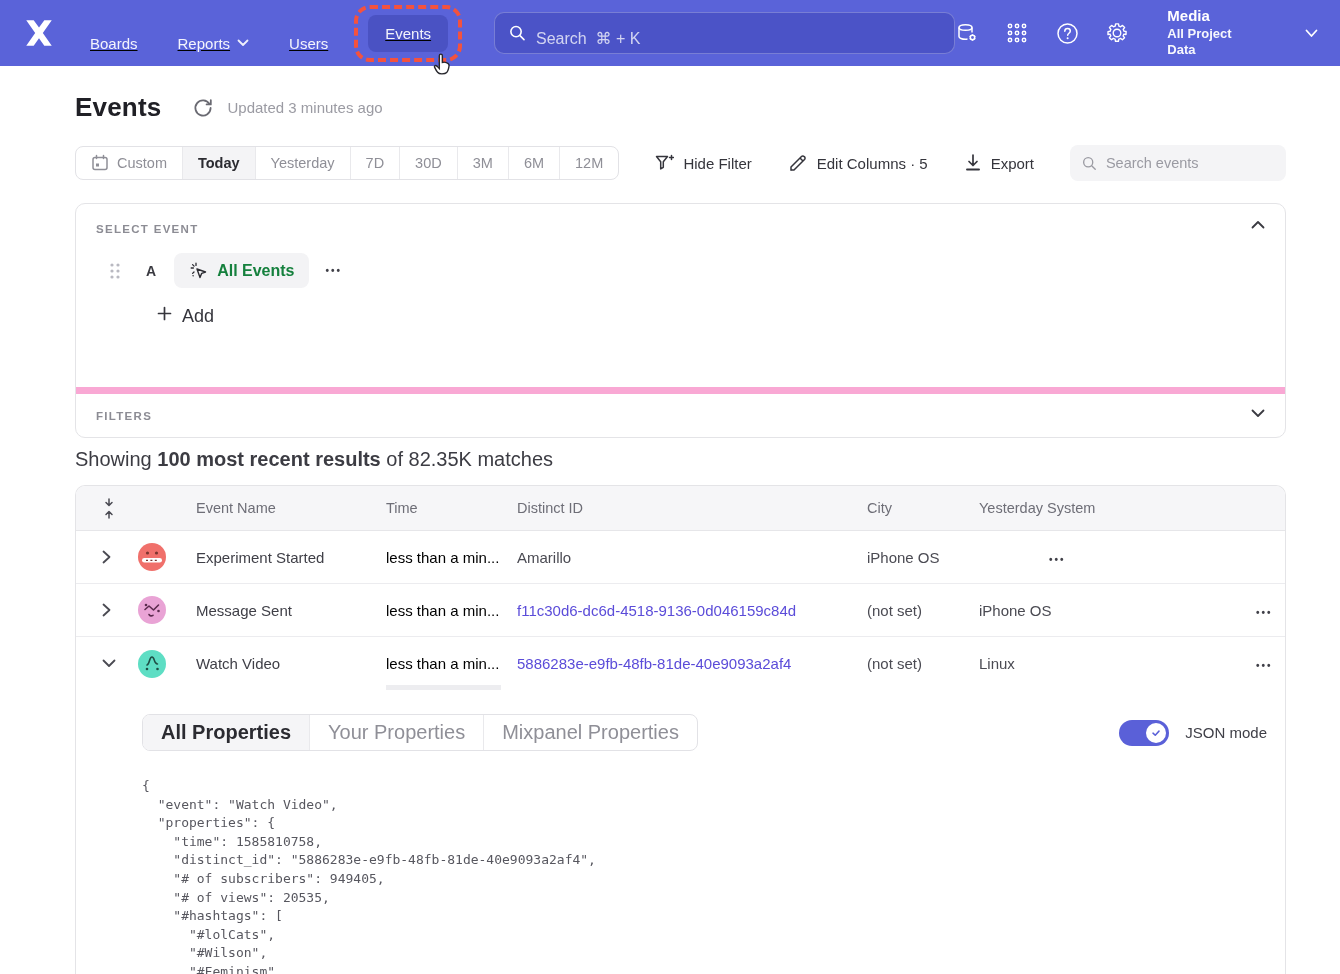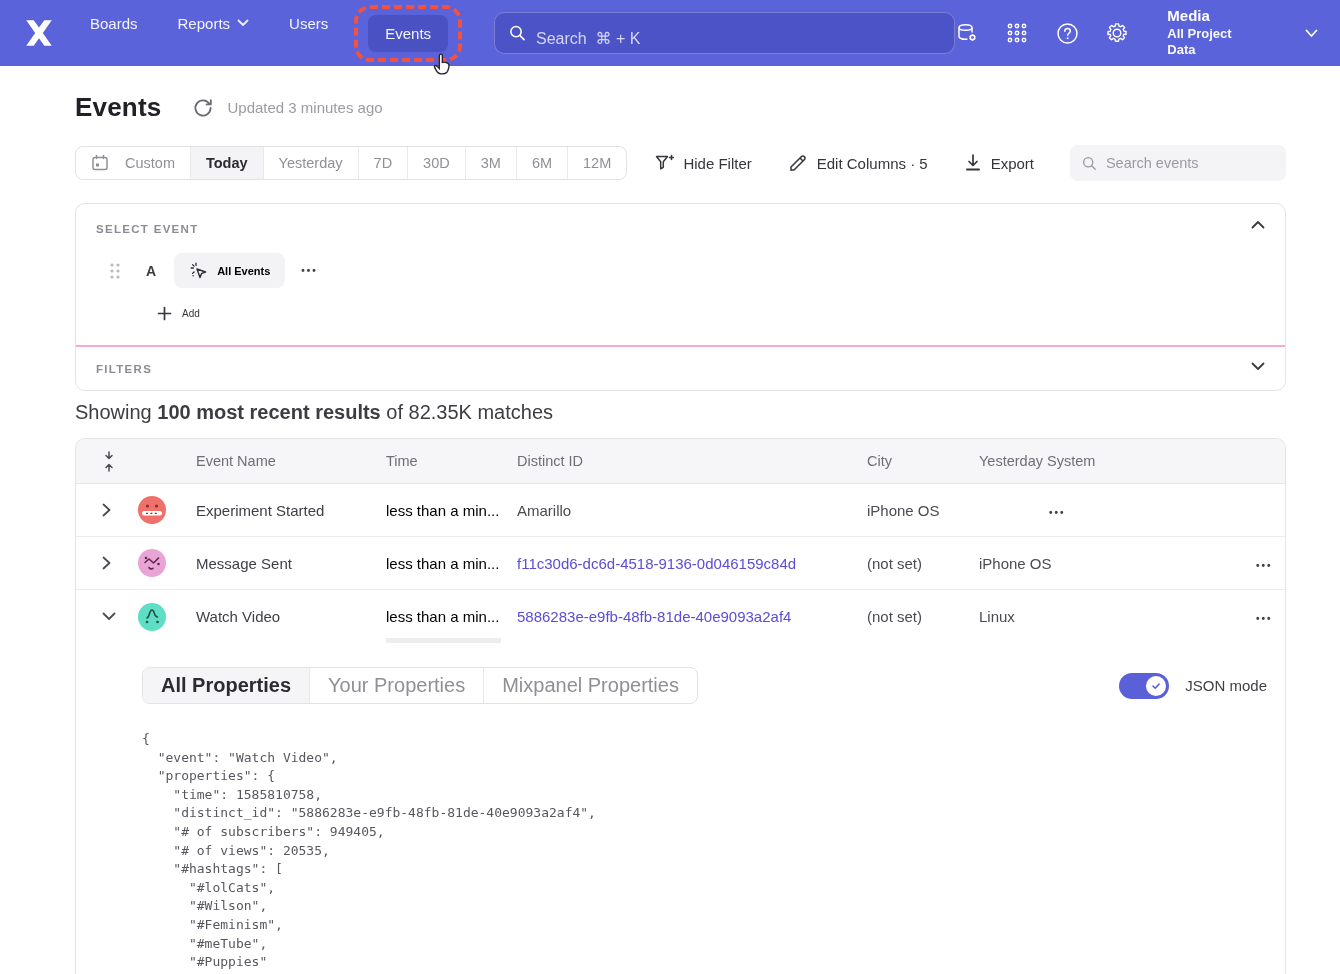--- a/index.html
+++ b/index.html
@@ -3,21 +3,21 @@
 <meta charset="utf-8">
 <style>
   * { box-sizing: border-box; margin: 0; padding: 0; }
   html,body { width:1340px; height:974px; overflow:hidden; background:#fff;
     font-family:"Liberation Sans", sans-serif; }
   .page { position:relative; width:1340px; height:974px; }
 
   
   .navbar { height:66px; background:#5a63d9; display:flex; align-items:center; padding:0 22px; }
   .logo { width:34px; height:30px; margin-right:34px; flex:0 0 auto; }
-  .nav-items { display:flex; align-items:flex-start; }
+  .nav-items { display:flex; align-items:flex-end;text-decoration:underline; }
   .nav-item { color:rgba(255,255,255,.93); font-size:15px; margin-right:40px; display:flex;
     align-items:center; gap:7px; cursor:pointer; }
   .nav-item.active-wrap { margin-right:0; }
   .nav-active { position:relative; background:#4a52c3; border-radius:8px; padding:10px 17px; }
   .dashed-box { position:absolute; inset:-10px -14px; border:4px dashed #f4523e;
     border-radius:16px; pointer-events:none; }
   .cursor-svg { position:absolute; right:-8px; bottom:-26px; width:26px; height:26px; }
   .nav-search { margin-left:46px; width:462px; height:42px; background:#4b53c7;
     border:1px solid rgba(255,255,255,.25); border-radius:10px; display:flex;
     align-items:center; padding:0 14px; gap:10px; }
@@ -33,46 +33,46 @@
 
   
   .content { margin:0 54px 0 75px; width:1211px; }
   .title-row { margin-top:26px; display:flex; align-items:center; }
   .page-title { font-size:26px; font-weight:700; color:#202026; letter-spacing:.2px; }
   .refresh { margin-left:32px; width:20px; height:20px; cursor:pointer; }
   .updated { margin-left:14px; font-size:15px; color:#9b9ba3; }
 
   .controls-row { margin-top:22px; display:flex; align-items:center; }
   .seg { display:flex; border:1px solid #e2e2e6; border-radius:8px; overflow:hidden; height:34px; }
-  .seg-cell { display:flex; align-items:center; gap:16px; padding:0 15px; font-size:14.5px;
+  .seg-cell { display:flex; align-items:center; gap:8px; padding:0 15px; font-size:14.5px;
     color:#8f8f97; border-left:1px solid #e9e9ec; cursor:pointer; white-space:nowrap; }
   .seg-cell:first-child { border-left:none; }
   .seg-cell.active { background:#f4f4f6; color:#2b2b31; font-weight:700; }
   .controls-right { margin-left:auto; display:flex; align-items:center; gap:36px; }
   .tool-btn { display:flex; align-items:center; gap:9px; font-size:15px; color:#35353c; cursor:pointer; white-space:nowrap; }
   .search-events { width:216px; height:36px; background:#f4f4f6; border-radius:8px;
     display:flex; align-items:center; gap:9px; padding:0 12px; }
   .search-events input { background:transparent; border:none; outline:none; font-size:14.5px;
     color:#3a3a41; width:100%; font-family:"Liberation Sans", sans-serif; }
   .search-events input::placeholder { color:#9a9aa2; }
 
   .card { margin-top:22px; border:1px solid #e4e4e7; border-radius:10px; background:#fff; }
   .sec-label { font-size:11.5px; font-weight:700; letter-spacing:1.3px; color:#8c8c94; }
   .select-event-sec { position:relative; padding:19px 22px 24px 20px; }
   .sel-chevron { position:absolute; top:16px; right:20px; cursor:pointer; }
   .event-row { margin-top:18px; display:flex; align-items:center; }
   .drag-handle { width:14px; height:20px; margin-left:12px; cursor:grab; }
   .row-letter { margin-left:24px; font-size:14px; font-weight:700; color:#3a3a41; }
   .event-chip { margin-left:18px; display:flex; align-items:center; gap:9px; background:#f3f3f5;
-    border-radius:8px; padding:8px 15px; font-size:11px; font-weight:700; color:#000000; cursor:pointer;text-align:right; }
+    border-radius:8px; padding:8px 15px; font-size:16px; font-weight:700; color:#15803d; cursor:pointer;text-align:right; }
   .more-dots { font-size:10px; letter-spacing:2px; color:#3f3f47; font-weight:700; cursor:pointer; }
   .event-row .more-dots { margin-left:16px; }
-  .add-row { margin-top:18px; margin-left:61px; display:flex; align-items:center; gap:10px;
-    font-size:10px; font-weight:500; color:#35353c; cursor:pointer; }
-  .filters-sec { position:relative; border-top:2px solid #f9a8d4; padding:16px 22px 15px 20px; }
+  .add-row { margin-top:18px; margin-left:61px; display:flex; gap:10px;
+    font-size:18px; font-weight:500; color:#35353c; cursor:pointer; }
+  .filters-sec { position:relative; border-top:7px solid #f9a8d4; padding:16px 22px 15px 20px;margin-top:36px; }
   .filters-sec .sel-chevron { top:15px; }
 
   .results-line { margin-top:10px; font-size:20px; color:#3c3c43; }
   .results-line b { font-weight:700; }
 
   
   .table-card { margin-top:14px; border:1px solid #e4e4e7; border-radius:10px 10px 0 0;
     border-bottom:none; overflow:hidden; }
   .tgrid { display:grid; grid-template-columns:45px 75px 190px 131px 350px 112px 207px 1fr; align-items:center; }
   .thead { background:#f6f6f8; height:45px; border-bottom:1px solid #e6e6e9;

